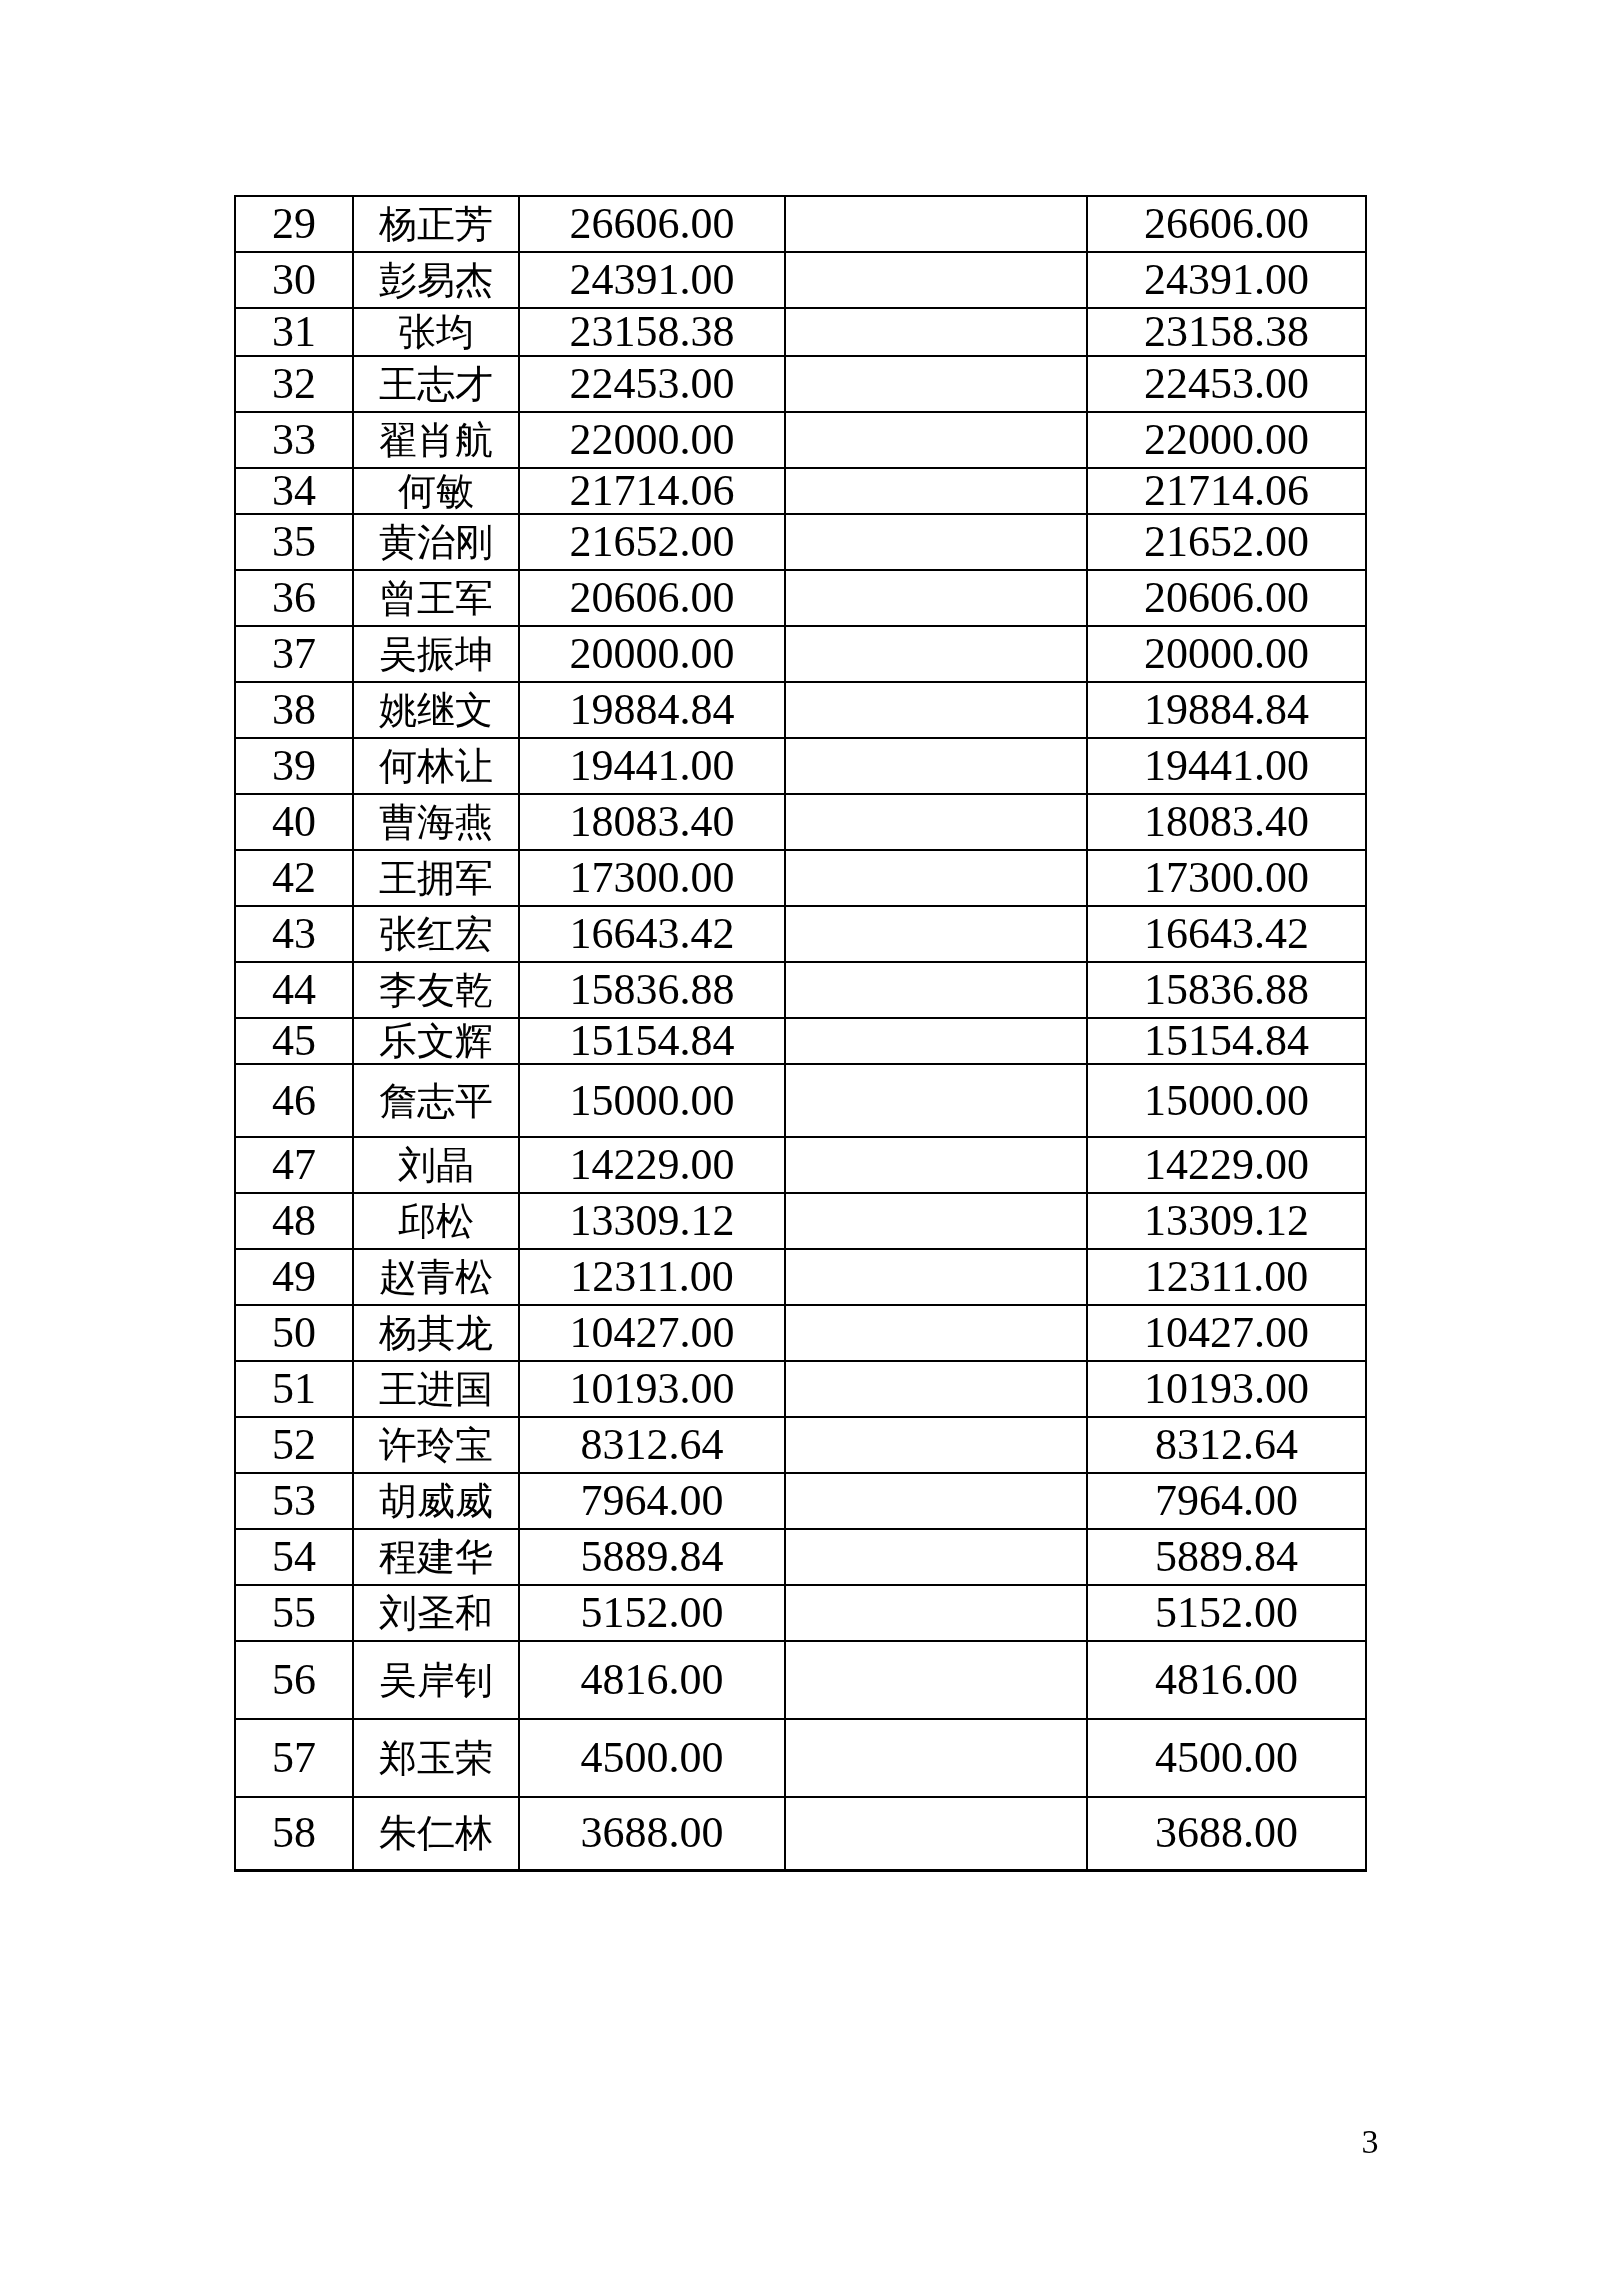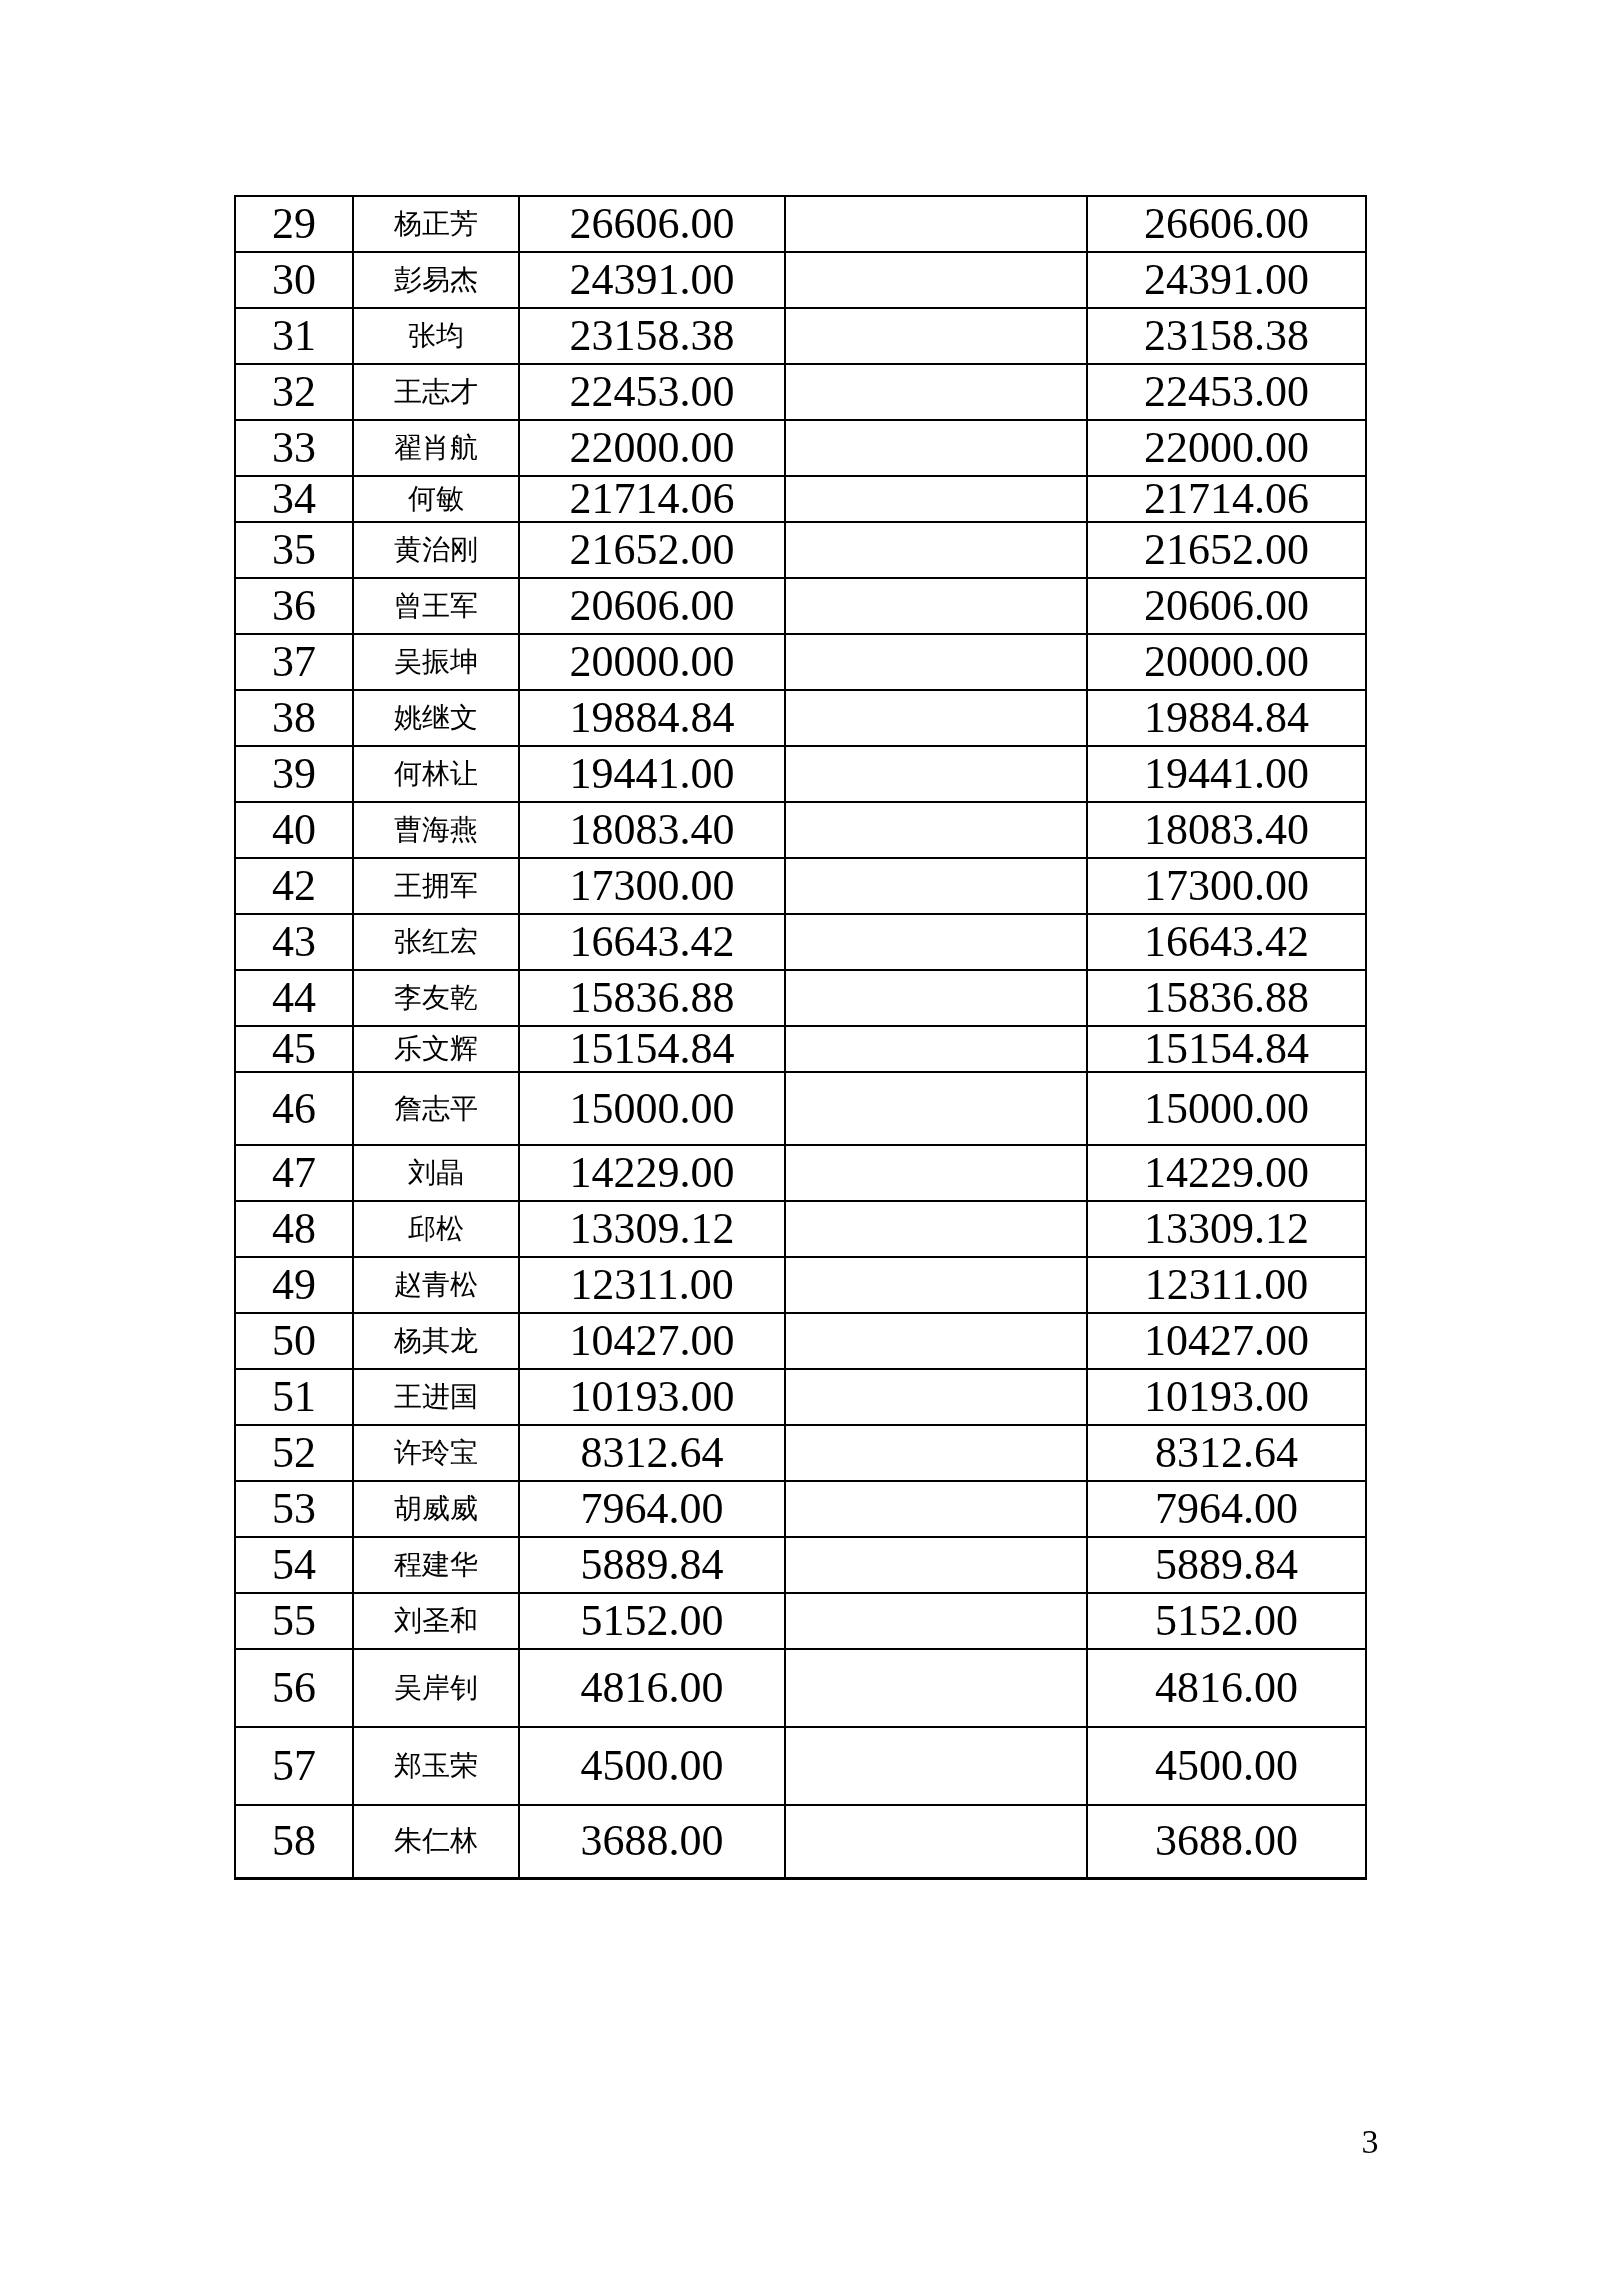--- a/index.html
+++ b/index.html
@@ -29,21 +29,21 @@
     text-align: center;
     vertical-align: middle;
     padding: 0;
     color: #000000;
     font-size: 44px;
     line-height: 1;
     white-space: nowrap;
     overflow: hidden;
   }
   table.roster tr:last-child td { border-bottom: 3.9px solid #000000; }
-  table.roster td.cell-name { font-size: 28px; }
+  table.roster td.cell-name { font-size: 38px; }
   .page-number {
     position: absolute;
     left: 1344px;
     top: 2125px;
     width: 52px;
     text-align: center;
     font-size: 34px;
     color: #000000;
     font-family: "Liberation Serif", serif;
     line-height: 1;
@@ -70,21 +70,21 @@
           <td class="cell-empty"></td>
           <td class="cell-amount-2">26606.00</td>
         </tr>
         <tr style="height: 56px;">
           <td class="cell-row-number">30</td>
           <td class="cell-name">彭易杰</td>
           <td class="cell-amount">24391.00</td>
           <td class="cell-empty"></td>
           <td class="cell-amount-2">24391.00</td>
         </tr>
-        <tr style="height: 56px;">
+        <tr style="height: 48px;">
           <td class="cell-row-number">31</td>
           <td class="cell-name">张均</td>
           <td class="cell-amount">23158.38</td>
           <td class="cell-empty"></td>
           <td class="cell-amount-2">23158.38</td>
         </tr>
         <tr style="height: 56px;">
           <td class="cell-row-number">32</td>
           <td class="cell-name">王志才</td>
           <td class="cell-amount">22453.00</td>

